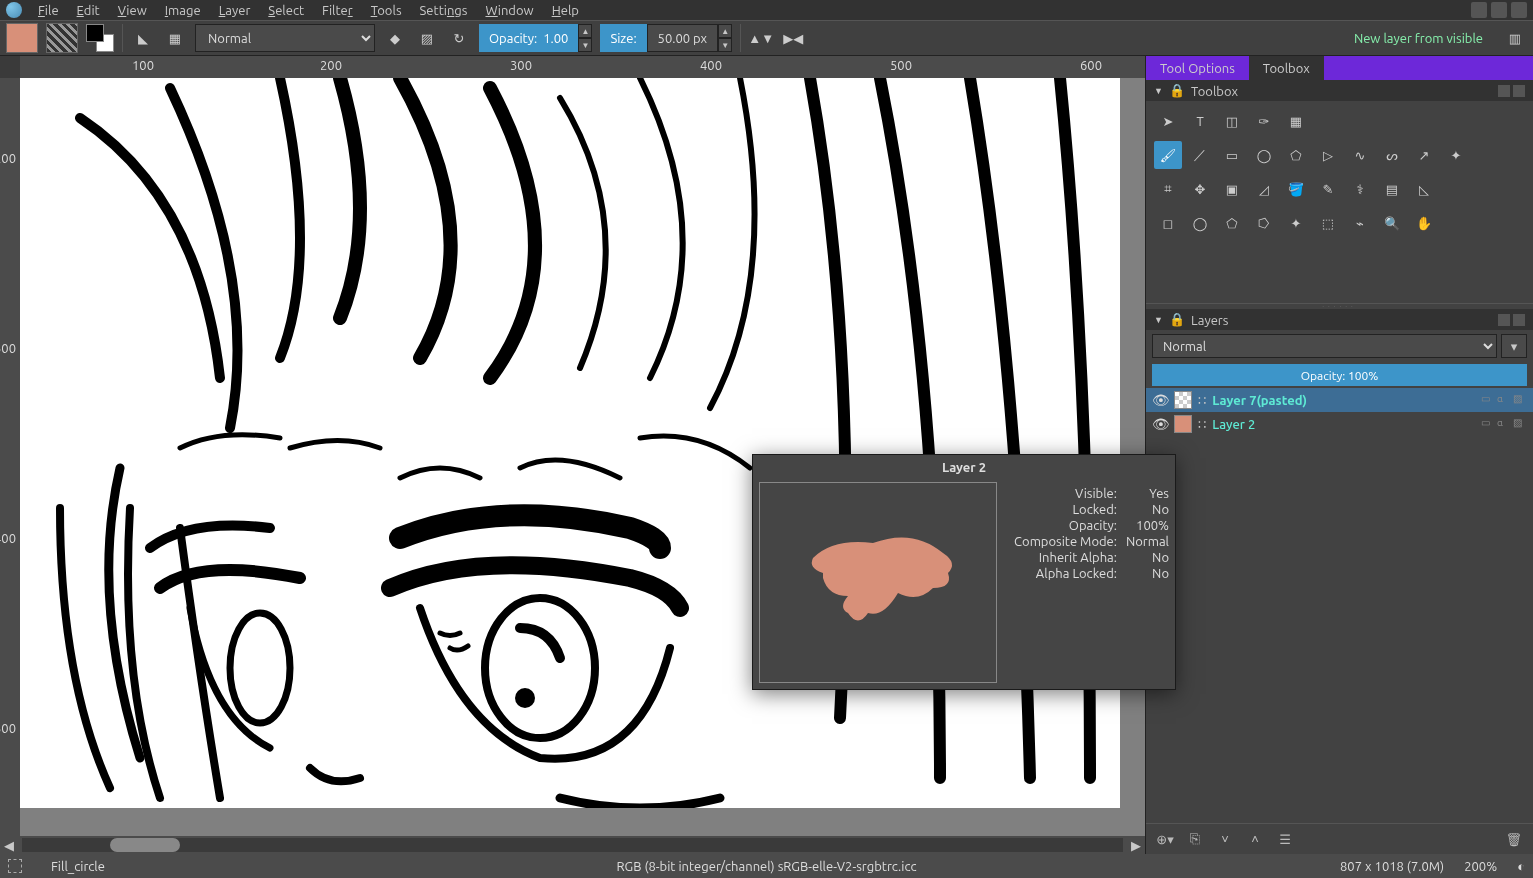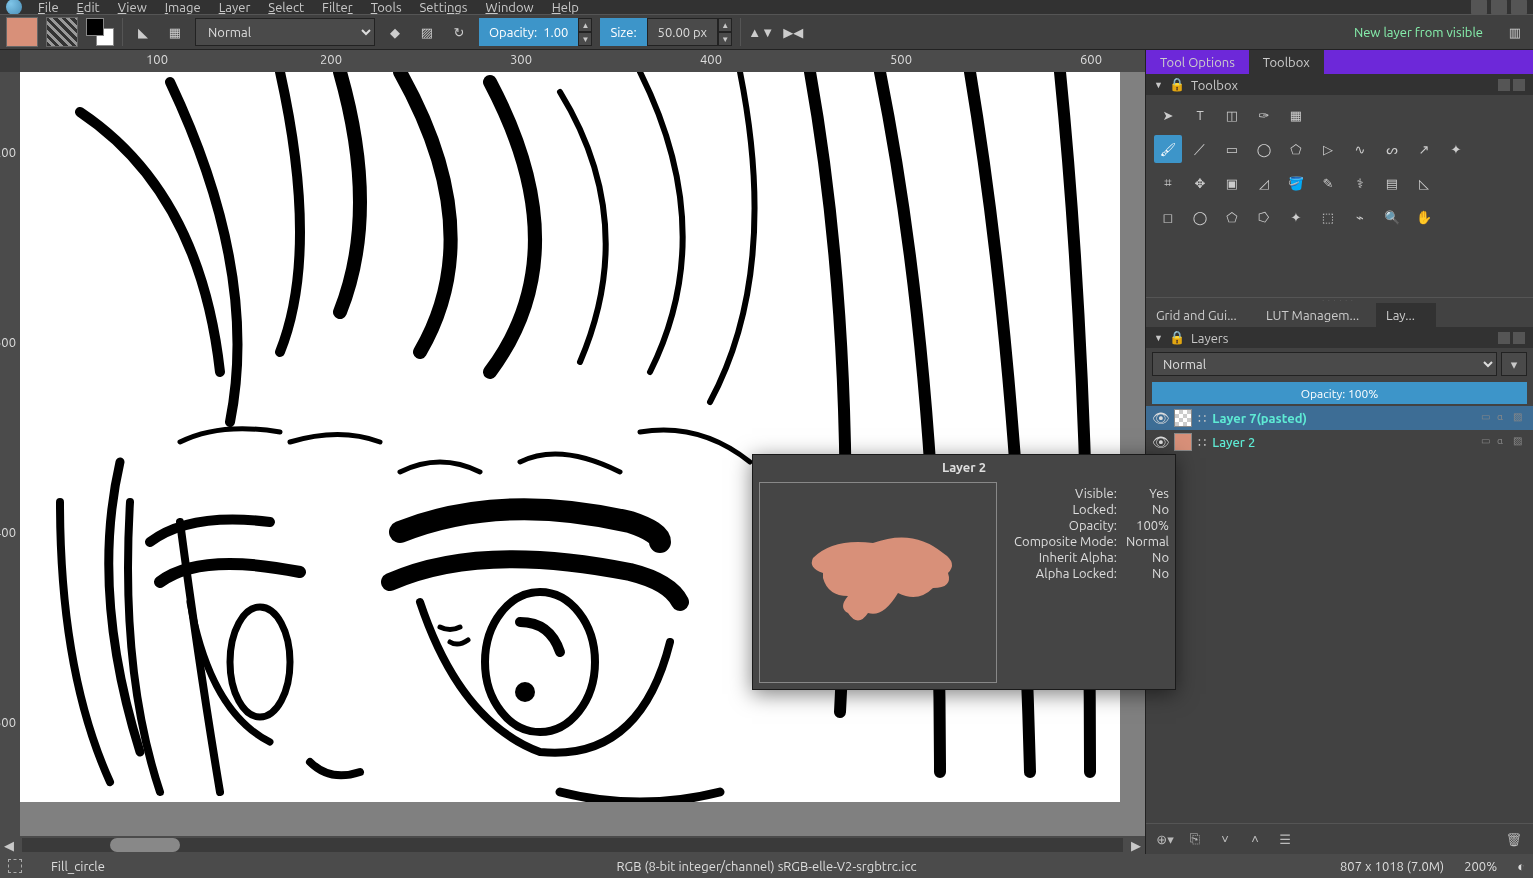--- a/index.html
+++ b/index.html
@@ -1,17 +1,17 @@
 <!DOCTYPE html>
 <html><head>
 <meta charset="utf-8">
 <style>
 * { margin: 0; padding: 0; box-sizing: border-box; font-family: "Segoe UI", "Ubuntu", sans-serif; font-size: 13px; }
 body { width: 1533px; height: 878px; background: #323232; color: #c8c8c8; overflow: hidden; display: flex; flex-direction: column; }
-.menubar { height: 14px; background: #323232; display: flex; align-items: center; padding: 0 6px; gap: 2px; }
+.menubar { height: 20px; background: #323232; display: flex; align-items: center; padding: 0 6px; gap: 2px; }
 .app-icon { width: 16px; height: 16px; border-radius: 50%; background: radial-gradient(circle at 30% 30%, #7fc5e8, #4a8db5); margin-right: 6px; }
 .menu-item { padding: 2px 8px; cursor: pointer; }
 .menu-item u { text-decoration: underline; }
 .window-buttons { margin-left: auto; display: flex; gap: 4px; }
 .window-btn { width: 16px; height: 16px; background: #555; border-radius: 2px; }
 
 .toolbar { height: 36px; background: #404040; display: flex; align-items: center; padding: 0 6px; gap: 8px; border-top: 1px solid #555; border-bottom: 1px solid #222; }
 .swatch { width: 32px; height: 30px; border: 1px solid #666; }
 .swatch.peach { background: #d89079; }
 .swatch.pat { background: repeating-linear-gradient(45deg,#333 0 3px,#999 3px 6px); }
@@ -156,21 +156,21 @@
   <div class="toolbar-right">
     <span class="toolbar-status">New layer from visible</span>
     <div class="small-icon-btn">▥</div>
   </div>
 </div>
 
 <div class="main-area">
 
   <div class="canvas-area">
     <div class="ruler-h">
-      <span class="num" style="left:126px">100</span>
+      <span class="num" style="left:112px">100</span>
       <span class="num" style="left:300px">200</span>
       <span class="num" style="left:490px">300</span>
       <span class="num" style="left:680px">400</span>
       <span class="num" style="left:870px">500</span>
       <span class="num" style="left:1060px">600</span>
     </div>
     <div class="canvas-row">
       <div class="ruler-v">
         <span class="nums" style="top:80px">200</span>
         <span class="nums" style="top:270px">300</span>
@@ -276,25 +276,20 @@
         <div class="tool-btn">✦</div>
         <div class="tool-btn">⬚</div>
         <div class="tool-btn">⌁</div>
         <div class="tool-btn">🔍</div>
         <div class="tool-btn">✋</div>
       </div>
     </div>
     <div style="height:60px"></div>
     <div class="docker-sep">::::::</div>
 
-    <div class="tabs2">
-      <div class="tab" style="width:110px">Grid and Gui...</div>
-      <div class="tab" style="width:120px">LUT Managem...</div>
-      <div class="tab active" style="width:60px">Lay...</div>
-    </div>
     <div class="docker-title">
       <span class="collapse">▼</span>
       <span>🔒</span>
       <span>Layers</span>
       <div class="dock-buttons">
           <span></span>
           <span></span>
         </div>
     </div>
     <div class="layers-docker">

